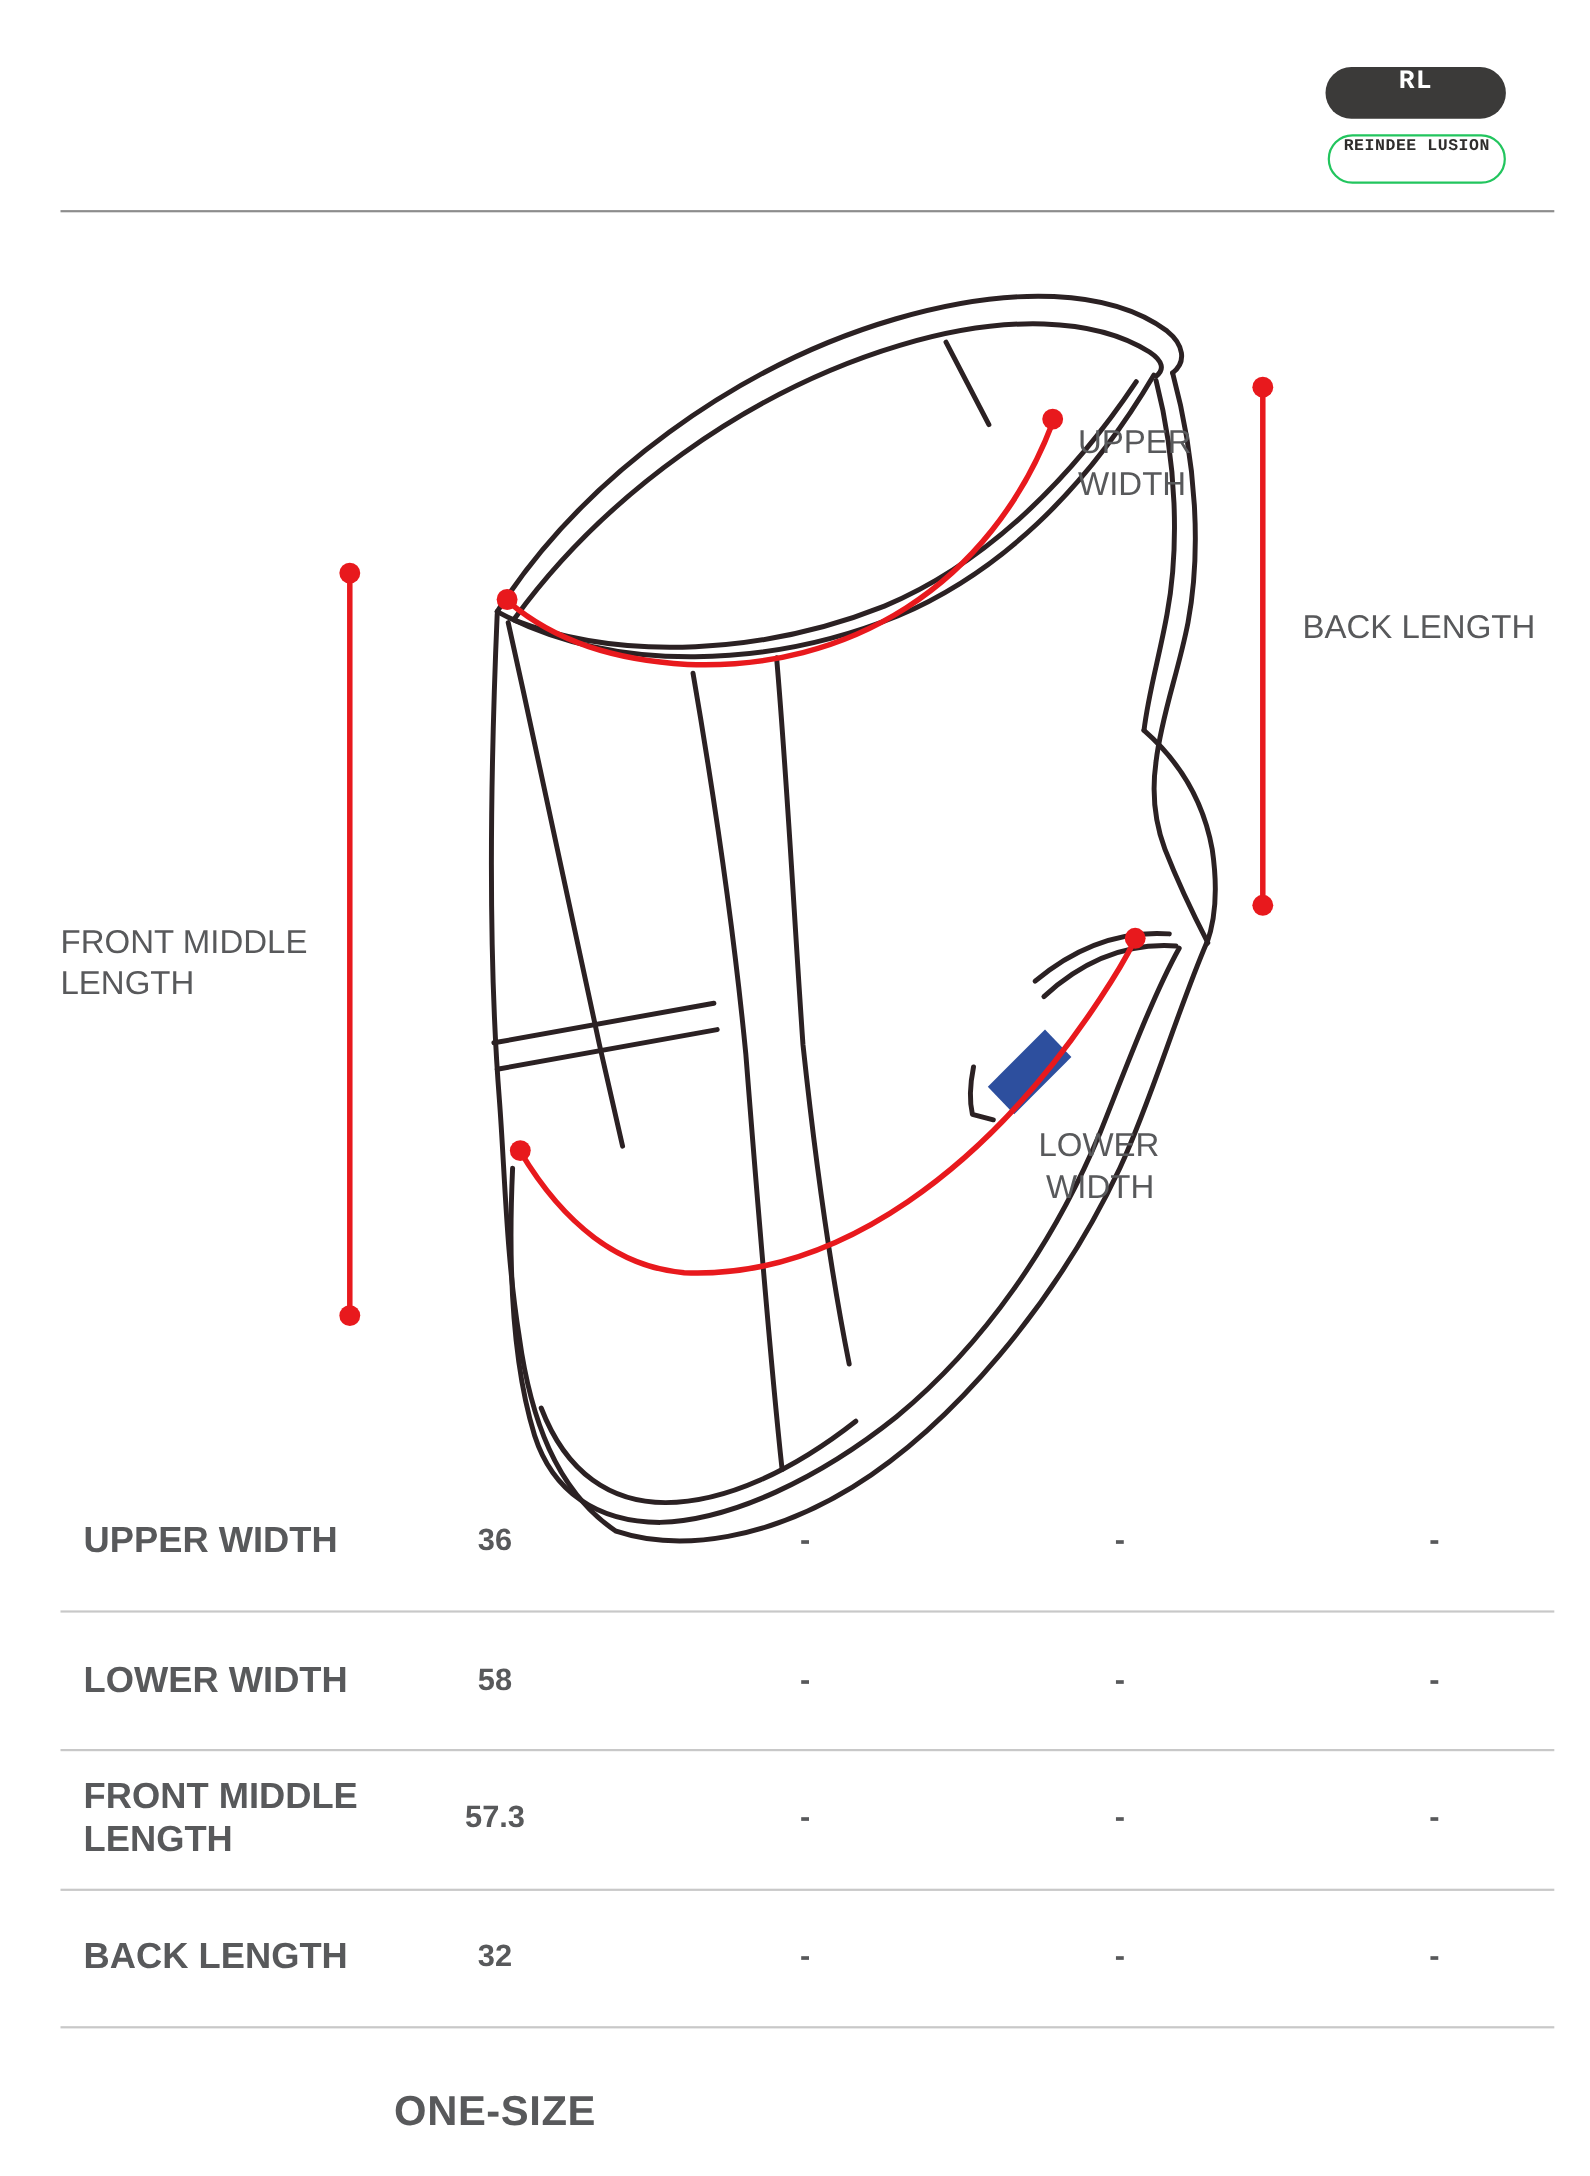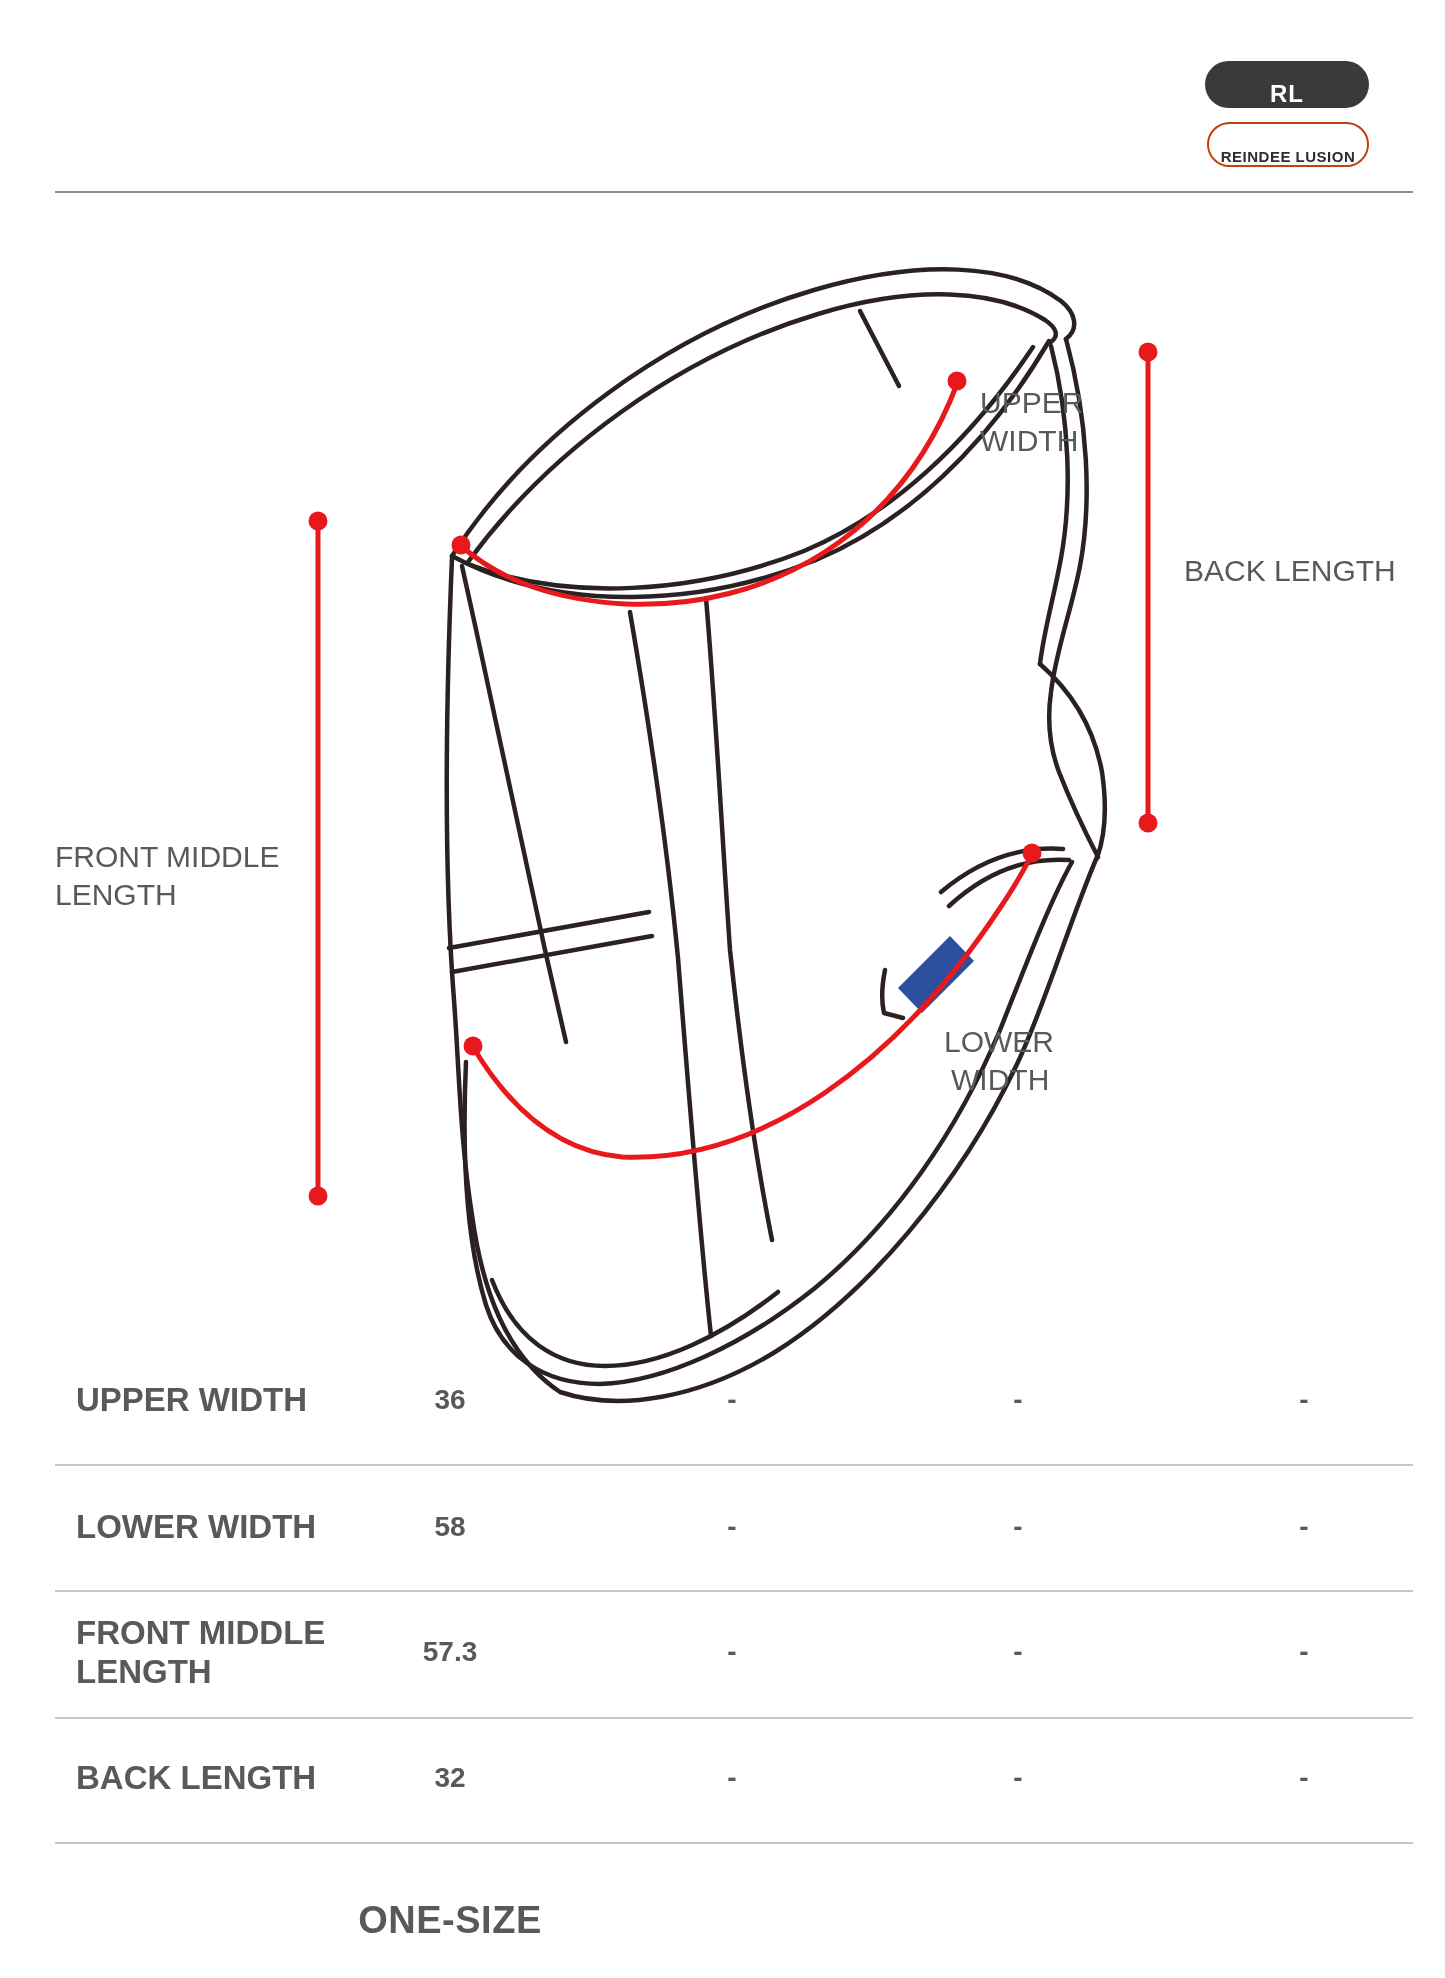--- a/index.html
+++ b/index.html
@@ -8,28 +8,28 @@
     width:1445px;height:1978px;
     background:#ffffff;
     font-family:"Liberation Sans", sans-serif;
     overflow:hidden;
   }
   
   .page-title{
     position:absolute;left:66px;top:96px;
     font-size:53px;font-weight:bold;color:#58595b;letter-spacing:1px;
   }
-  .pill{position:absolute;display:flex;align-items:flex-end;justify-content:center;box-sizing:border-box;}
+  .pill{position:absolute;display:flex;align-items:flex-start;justify-content:center;box-sizing:border-box;font-family:Liberation Mono, monospace;}
   .pill-dark{
     left:1205px;top:61px;width:164px;height:47px;border-radius:24px;
     background:#3b3a39;color:#ffffff;font-size:24px;font-weight:bold;letter-spacing:1px;
   }
   .pill-outline{
     left:1207px;top:122px;width:162px;height:45px;border-radius:23px;
-    background:#ffffff;border:2px solid #c2410c;color:#2f2d2c;
+    background:#ffffff;border:2px solid #22c55e;color:#2f2d2c;
     font-size:15px;font-weight:600;letter-spacing:0.5px;
   }
   .header-rule{
     position:absolute;left:55px;top:191px;width:1358px;height:2px;background:#8d8d8d;
   }
   
   .diagram-svg{position:absolute;left:0;top:0;width:1445px;height:1978px;}
   .dlabel{
     position:absolute;font-size:30px;font-weight:normal;color:#58595b;line-height:38px;white-space:nowrap;
   }

